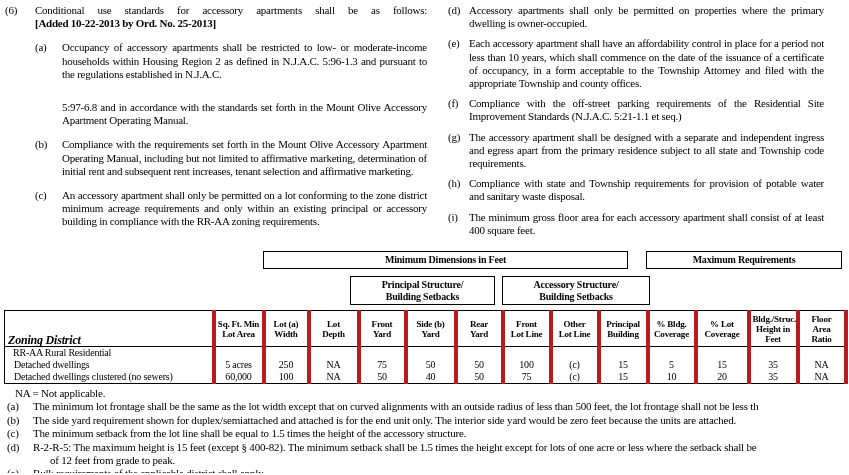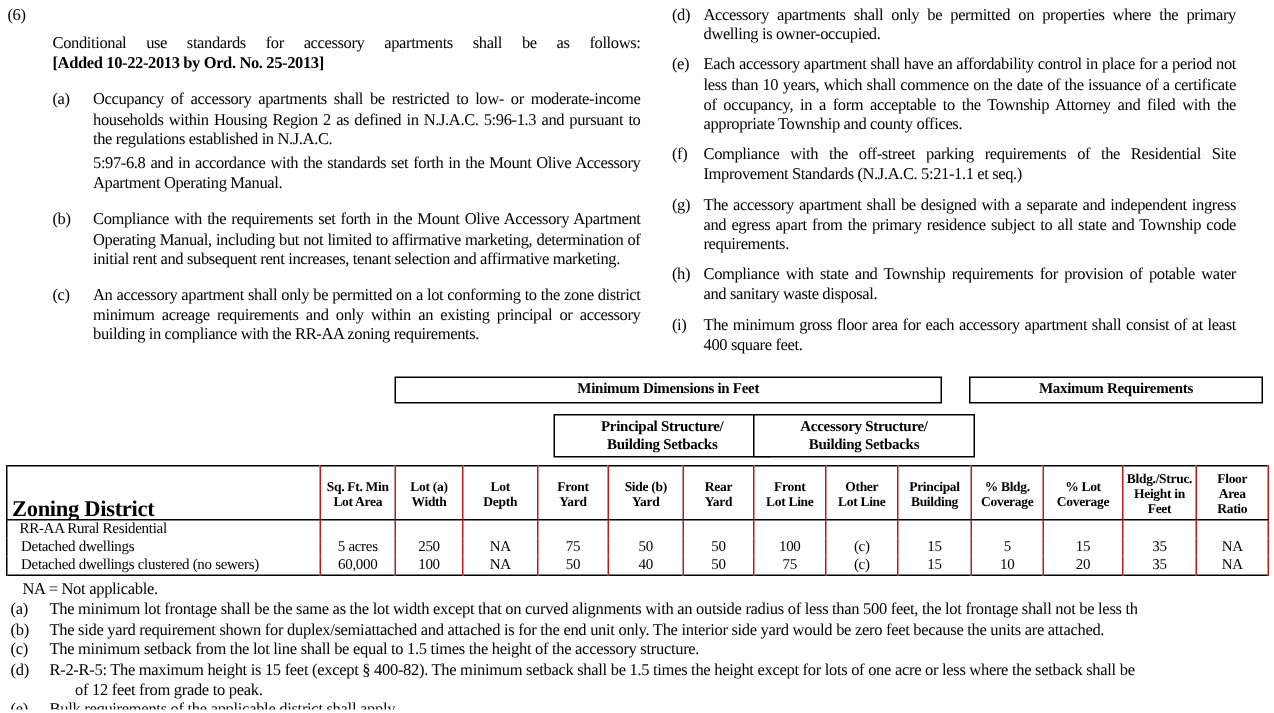--- a/index.html
+++ b/index.html
@@ -21,53 +21,53 @@
   .item {
     display: flex; font-size: 11px; line-height: 13.2px; letter-spacing: -0.25px;
     margin-bottom: 11px;
   }
   .col-right .item { margin-bottom: 7px; }
   .col-left .sub { margin-left: 30px; }
   .marker { flex: none; width: 27px; }
   .heading .marker { width: 30px; }
   .col-right .marker { width: 21px; }
   .body { flex: 1; text-align: justify; }
-  .justify-full { text-align: justify; text-align-last: justify; margin-top: 19px; }
+  .justify-full { text-align: justify; text-align-last: justify; }
   .added-note { font-weight: bold; }
-  .part2 { margin-top: 3px; }
+  .part2 { margin-top: 20px; }
 
   
   .table-section { position: absolute; top: 250px; left: 0; width: 849px; height: 136px; }
   .group-box {
     position: absolute; border: 1.5px solid #000; background: #fff;
     font-weight: bold; font-size: 10px; line-height: 11.5px; letter-spacing: -0.2px;
     text-align: center; display: flex; align-items: center; justify-content: center;
   }
   .gb-mindims { left: 263px; top: 1px;  width: 365px; height: 18px; }
   .gb-maxreq  { left: 646px; top: 1px;  width: 196px; height: 18px; }
-  .gb-princ   { left: 369px; top: 26px; width: 145px; height: 29px; }
+  .gb-princ   { left: 350px; top: 26px; width: 145px; height: 29px; }
   .gb-acc     { left: 502px; top: 26px; width: 148px; height: 29px; }
 
   table.zoning {
     position: absolute; top: 60px; left: 4px; width: 841px;
     border-collapse: collapse; table-layout: fixed;
     border: 1.2px solid #000;
   }
   table.zoning th, table.zoning td {
-    border-left: 1px solid #000; border-right: 1px solid #b91c1c;
+    border-left: 1px solid #000; border-right: 4px solid #b91c1c;
     padding: 0 2px; overflow: hidden;
   }
   table.zoning thead th {
     border-bottom: 1px solid #000; height: 36px;
     font-size: 9px; font-weight: bold; line-height: 10px; letter-spacing: -0.2px;
     text-align: center; vertical-align: middle; white-space: pre-line;
   }
   table.zoning thead th.district-h {
-    text-align: left; vertical-align: bottom; font-size: 15px;
-    white-space: normal; padding-left: 3px; padding-bottom: 1px;
+    text-align: left; vertical-align: bottom; font-size: 12px;
+    white-space: normal; padding-left: 3px; padding-bottom: 1px; font-style: italic;
   }
   table.zoning tbody td {
     font-size: 10px; height: 12px; line-height: 12px;
     letter-spacing: -0.2px; text-align: center; white-space: nowrap;
   }
   table.zoning tbody td.district { text-align: left; padding-left: 8px; }
   table.zoning tbody td.district.indent { padding-left: 9px; }
 
   
   .footnotes {

